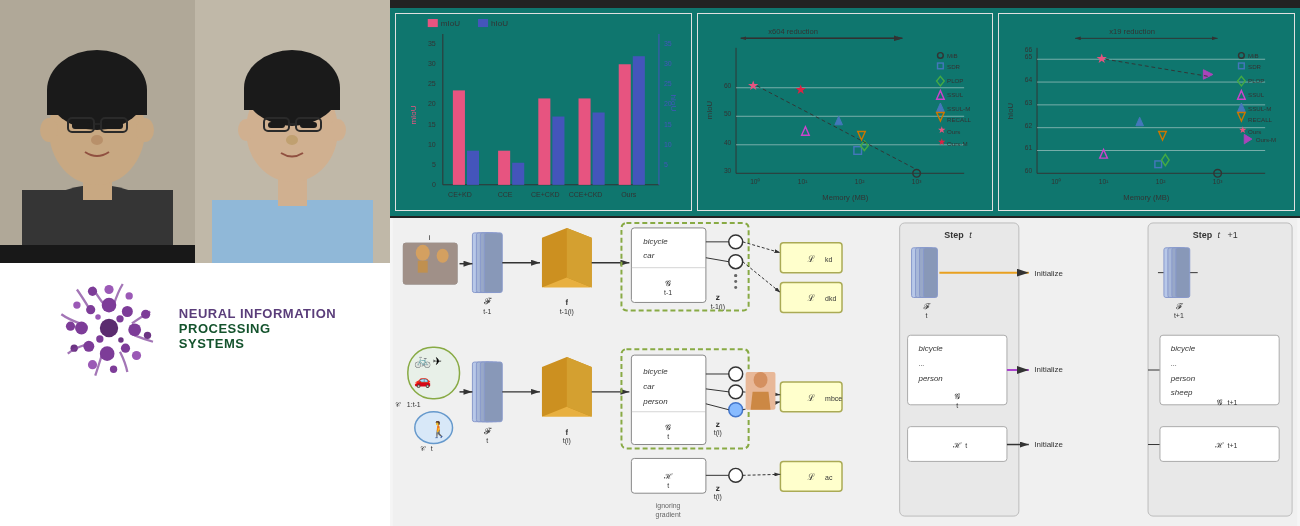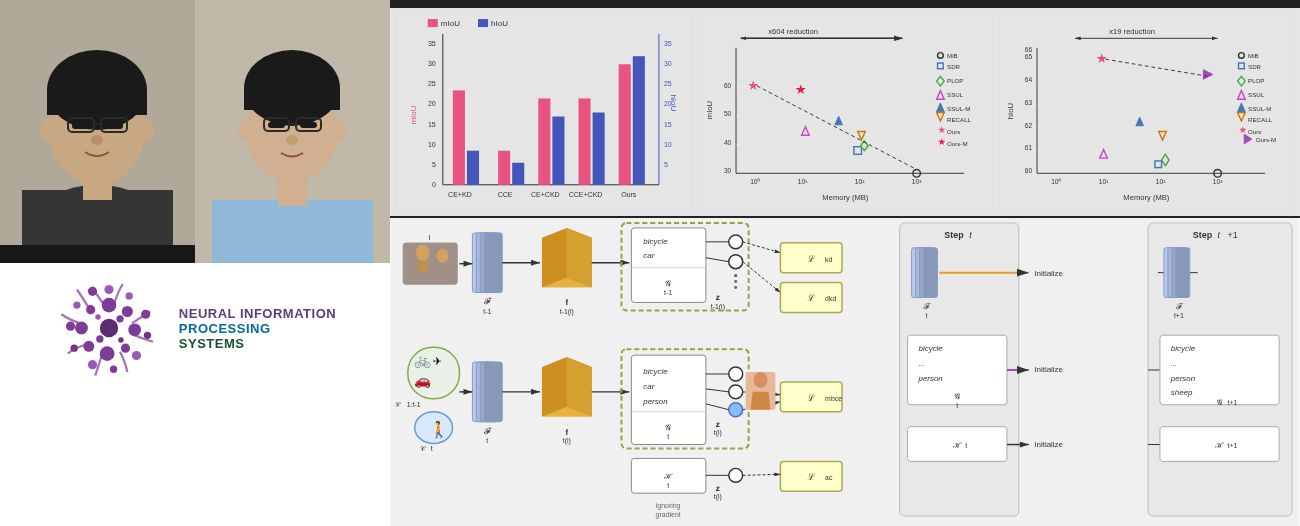--- a/index.html
+++ b/index.html
@@ -66,21 +66,21 @@
     .logo-line1 {
       font-size: 13px;
       font-weight: bold;
       color: #5a3d7a;
       letter-spacing: 0.5px;
     }
 
     .logo-line2 {
       font-size: 13px;
       font-weight: bold;
-      color: #0369a1;
+      color: #14532d;
       letter-spacing: 0.5px;
     }
 
     .logo-line3 {
       font-size: 13px;
       font-weight: bold;
       color: #14532d;
       letter-spacing: 0.5px;
     }
 
@@ -88,21 +88,21 @@
     .right-panel {
       flex: 1;
       height: 526px;
       display: flex;
       flex-direction: column;
     }
 
     
     .charts-area {
       height: 210px;
-      background: #e5e5e5;
+      background: #0f766e;
       display: flex;
       flex-direction: row;
       border-bottom: 2px solid #222;
       padding: 5px;
       gap: 5px;
     }
 
     .chart-container {
       flex: 1;
       position: relative;

